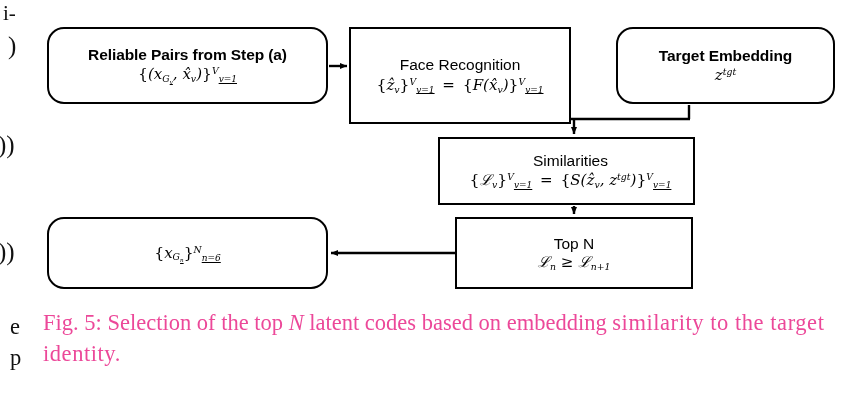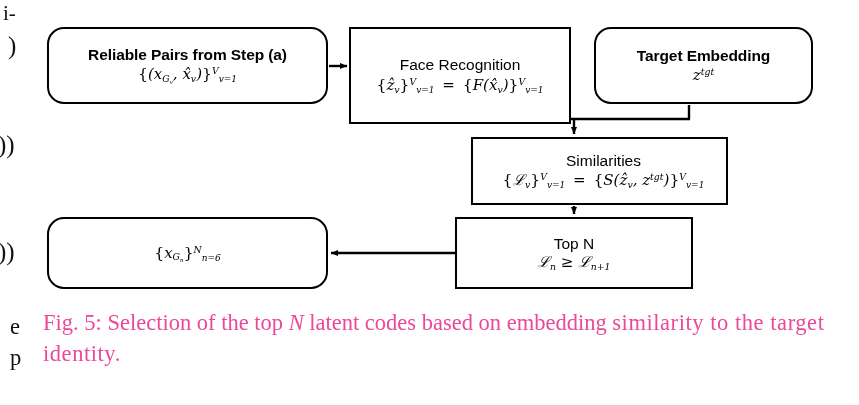--- a/index.html
+++ b/index.html
@@ -64,29 +64,29 @@
     font-family: "DejaVu Serif", serif;
     font-style: italic;
     font-size: 15px;
     line-height: 1.05;
     margin-top: 3px;
     white-space: nowrap;
   }
   sub, sup { font-size: 0.62em; font-style: italic; }
   sub { vertical-align: -0.28em; }
   sup { vertical-align: 0.52em; }
-  .sub2 { font-size: 0.60em; vertical-align: -0.32em; font-style: italic; }
+  .sub2 { font-size: 0.60em; vertical-align: -0.32em; font-style: italic; text-decoration: underline; }
   .rm { font-style: normal; }
   .big { font-size: 1.04em; font-style: normal; }
 
   
   #box-reliable  { left: 47px;  top: 27px;  width: 281px; height: 77px; }
   #box-face      { left: 349px; top: 27px;  width: 222px; height: 97px; }
-  #box-target    { left: 594px; top: 27px;  width: 219px; height: 77px; }
-  #box-similar   { left: 471px; top: 137px; width: 257px; height: 68px; padding-left: 8px; }
+  #box-target    { left: 616px; top: 27px;  width: 219px; height: 77px; }
+  #box-similar   { left: 438px; top: 137px; width: 257px; height: 68px; padding-left: 8px; }
   #box-topn      { left: 455px; top: 217px; width: 238px; height: 72px; }
   #box-latent    { left: 47px;  top: 217px; width: 281px; height: 72px; }
 
   
   #caption {
     position: absolute;
     left: 43px;
     top: 308px;
     width: 790px;
     font-family: "Liberation Serif", serif;

